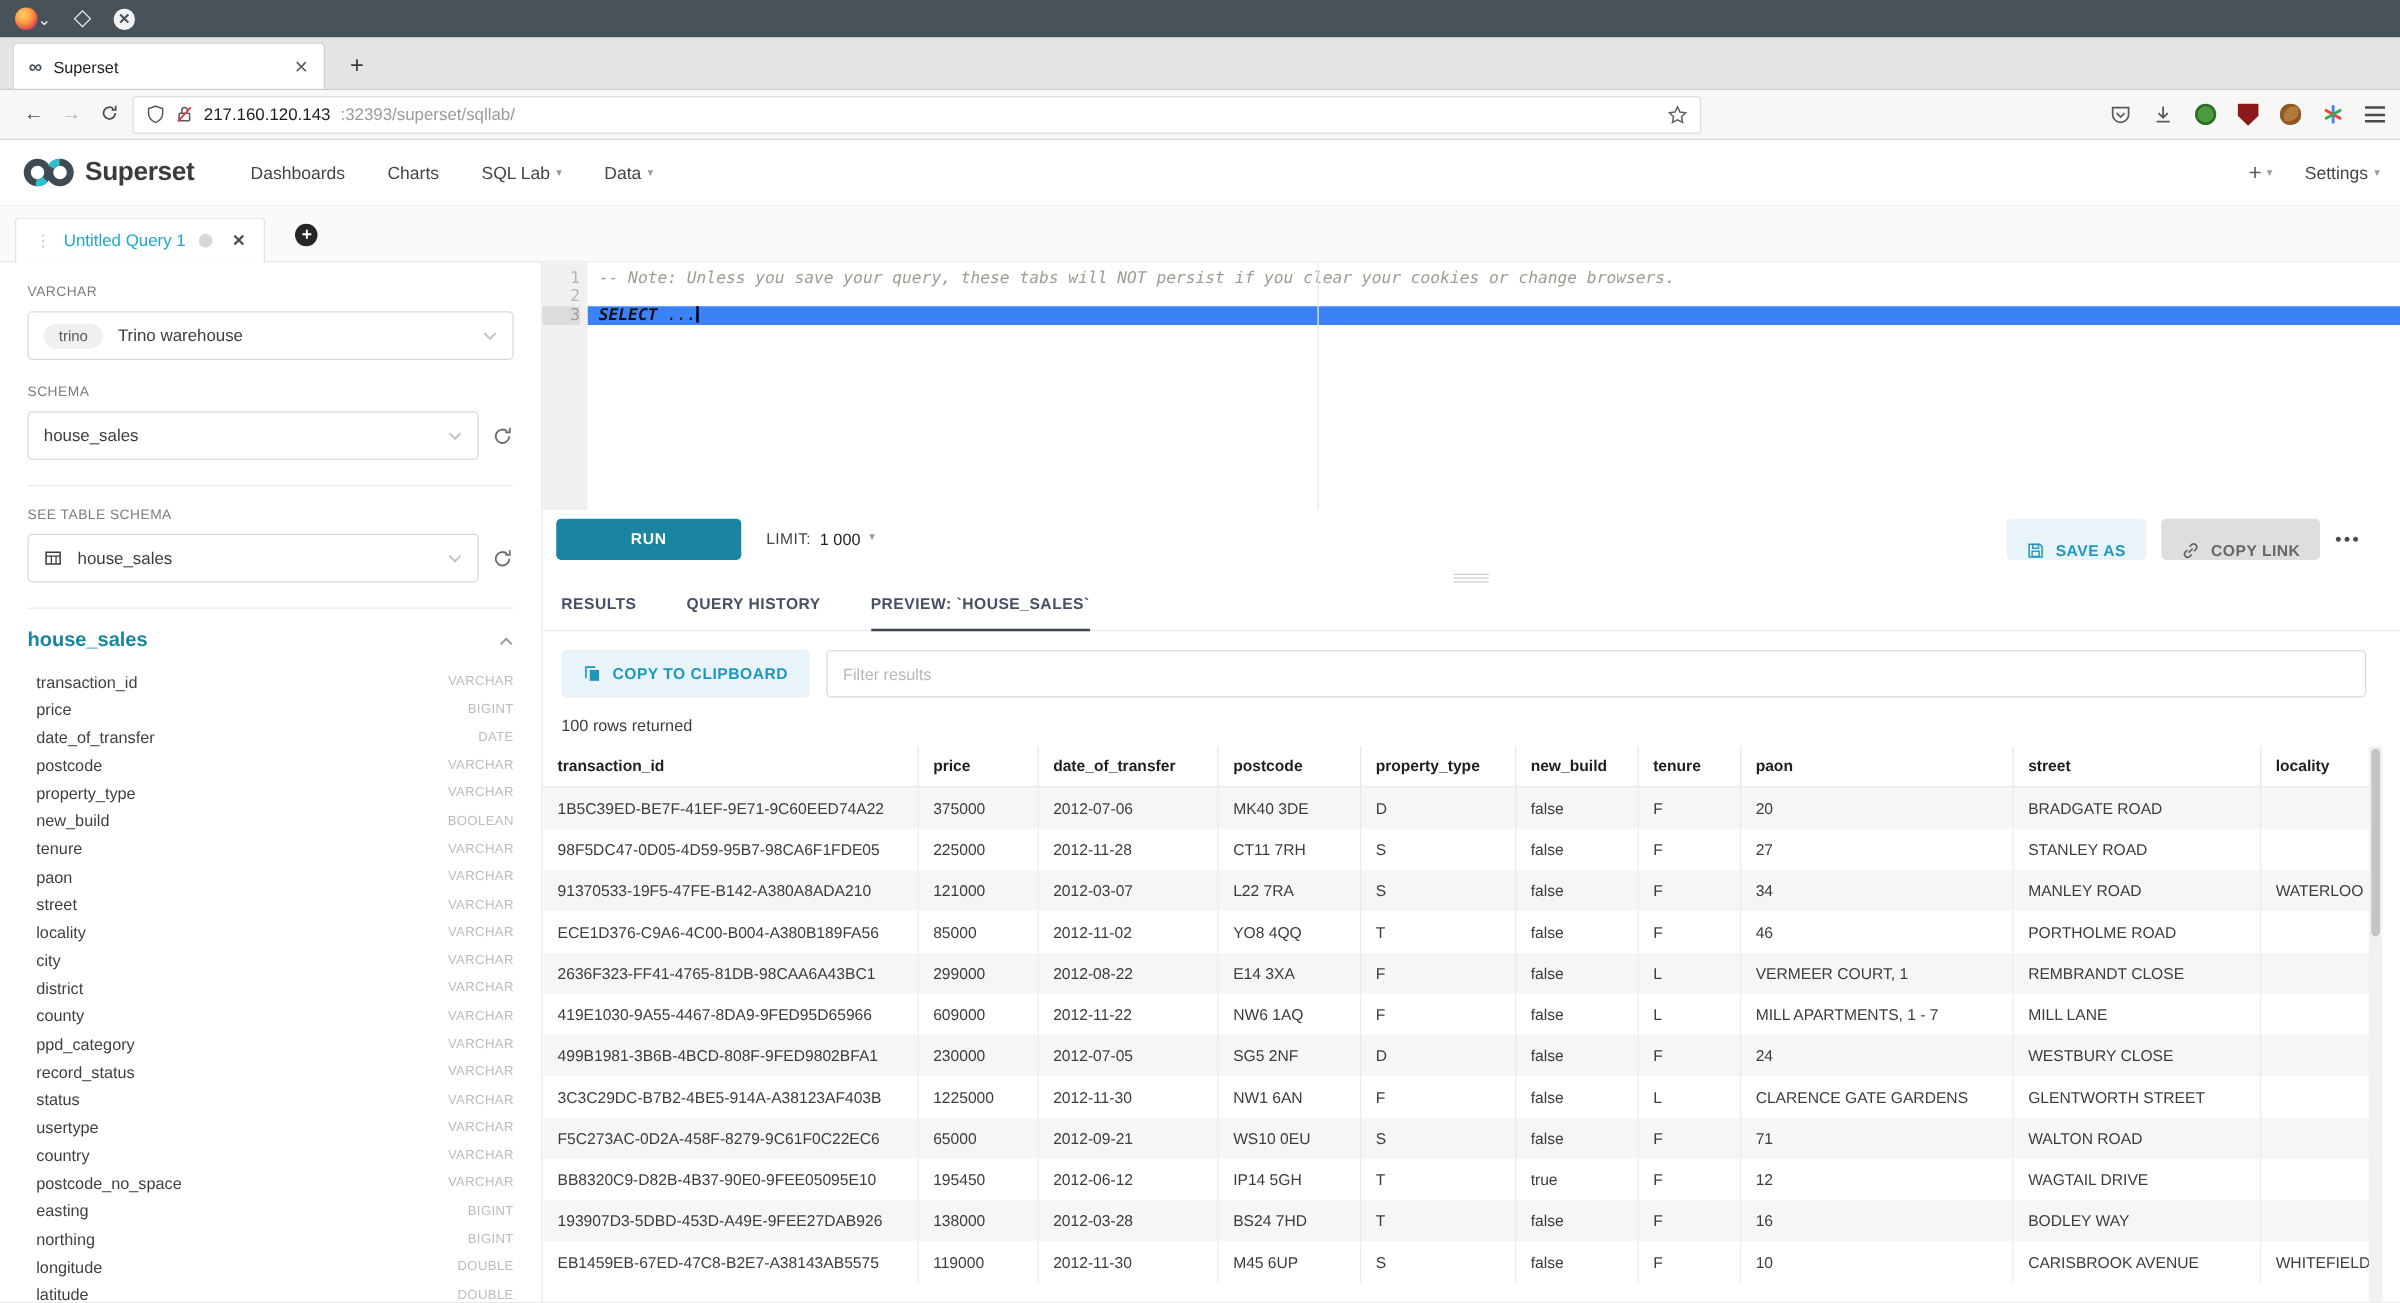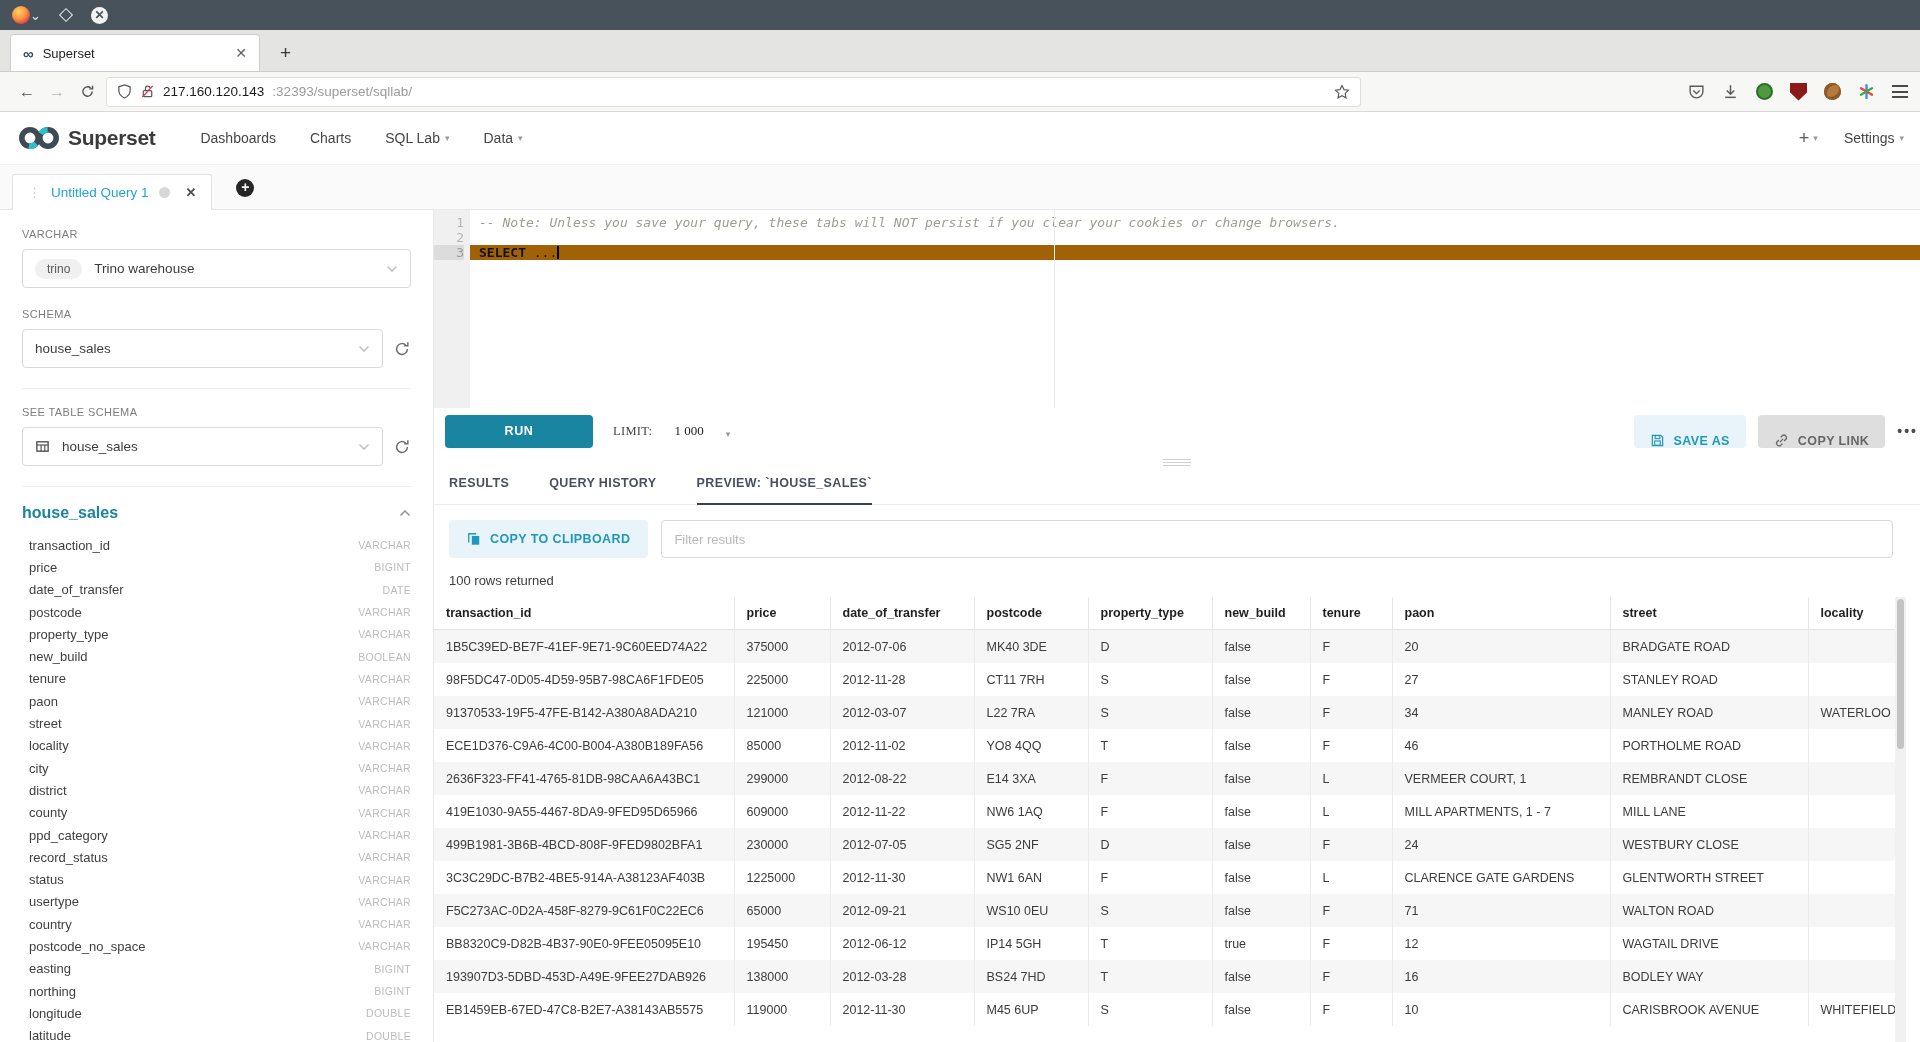--- a/index.html
+++ b/index.html
@@ -85,30 +85,30 @@
 
   
   .main { flex:1; border-left:1px solid #e8e8e8; display:flex; flex-direction:column; min-width:0; background:#fff; }
   .editor { height:198px; position:relative; flex:none; font-family:"DejaVu Sans Mono",monospace; font-size:13px; }
   .gutter { position:absolute; left:0; top:0; bottom:0; width:36px; background:#f0f0f0; color:#b4b4b4;
             text-align:right; padding:5px 6px 0 0; line-height:15px; }
   .gutter .active { background:#dcdcdc; color:#9a9a9a; display:block; }
   .ed-lines { margin-left:36px; padding:5px 0 0; line-height:15px; }
   .ed-line { padding-left:9px; height:15px; white-space:pre; }
   .ed-comment { color:#9d9d91; font-style:italic; }
-  .ed-line.active { background:#a16207; }
+  .ed-line.active { background:#3b82f6;font-style:italic; }
   .kw { font-weight:bold; color:#111; }
   .sql-rest { color:#111; }
   .cursor { display:inline-block; width:1.5px; height:13px; background:#000; vertical-align:-2px; }
   .print-margin { position:absolute; left:620px; top:0; bottom:0; width:1px; background:#ebebeb; }
 
-  .sql-toolbar { height:46px; display:flex; align-items:center; padding:0 2px 0 11px; flex:none; }
+  .sql-toolbar { height:46px; display:flex; align-items:center; padding:0 31px 0 11px; flex:none; }
   .run-btn { width:148px; height:33px; background:#1985a0; color:#fff; font-size:12.5px; font-weight:bold;
              letter-spacing:0.6px; border-radius:4px; display:flex; align-items:center; justify-content:center; }
-  .limit { display:flex; align-items:flex-end; margin-left:20px; gap:22px;font-family:Liberation Serif, serif; }
+  .limit { display:flex; align-items:flex-start; margin-left:20px; gap:7px; }
   .limit-label { font-size:12.5px; color:#454545; letter-spacing:0.3px; }
   .limit-value { font-size:13px; color:#1f1f1f; }
   .toolbar-spacer { flex:1; }
   .pill-btn { height:33px; padding:0 16px; border-radius:4px; display:flex; align-items:flex-end; gap:9px;
               font-size:12.5px; font-weight:bold; letter-spacing:0.4px; }
   .save-as { background:#e8f4f9; color:#2097bd; }
   .copy-link { background:#dedede; color:#666; margin-left:12px; }
   .more-btn { margin-left:12px; color:#4a4a4a; font-size:14px; font-weight:bold; letter-spacing:2px; }
 
   

